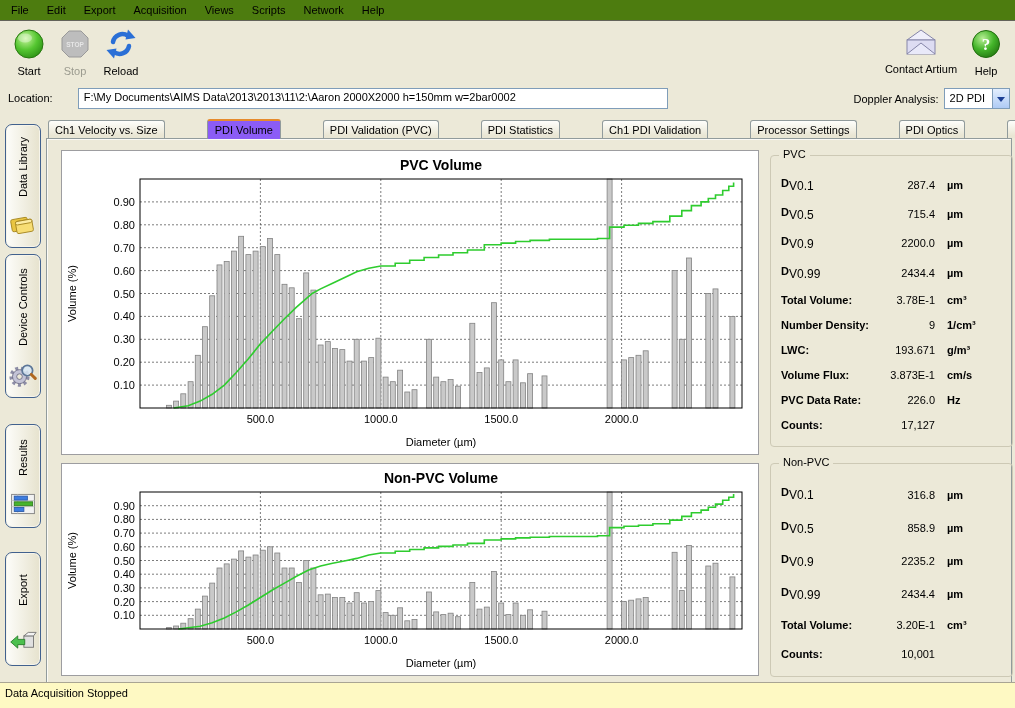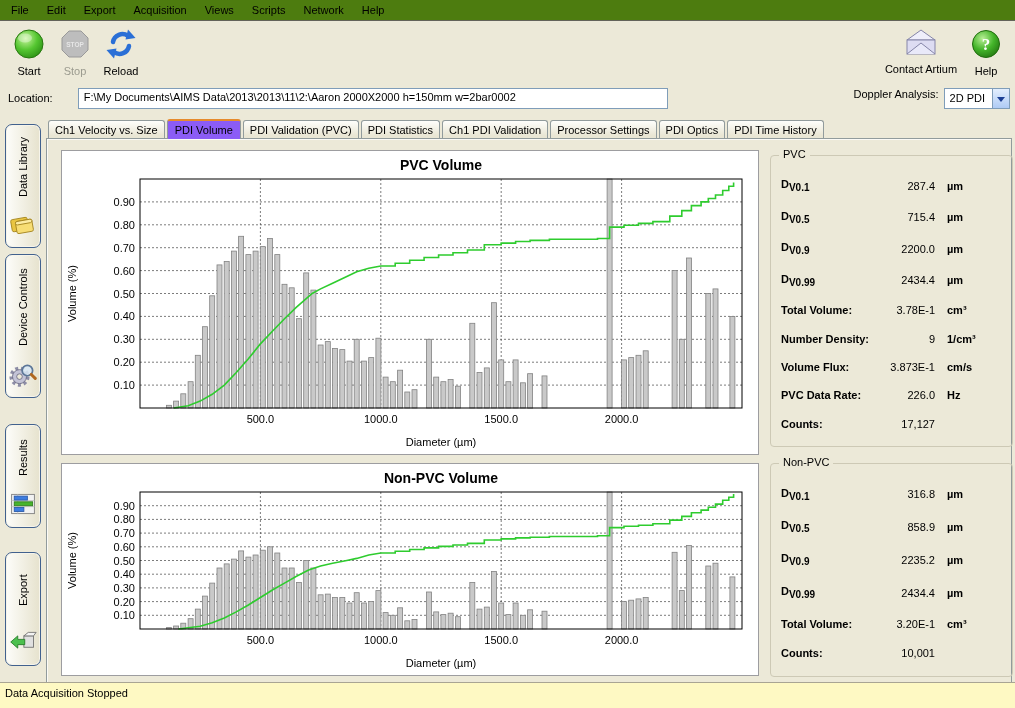--- a/index.html
+++ b/index.html
@@ -11,49 +11,49 @@
   .toolbar{height:60px;position:relative;}
   .tool-group{position:absolute;left:6px;top:2px;display:flex;}
   .tool-btn{width:46px;display:flex;flex-direction:column;align-items:center;padding-top:4px;}
   .tool-btn .lbl{margin-top:2px;}
   .tool-btn.disabled .lbl{color:#9b9b8f;}
   .tool-right{position:absolute;right:6px;top:2px;display:flex;align-items:flex-start;}
   .tool-btn.wide{width:84px;text-align:right;}
   
   .loc-row{height:34px;display:flex;align-items:center;padding-left:8px;position:relative;}
   .loc-field{width:578px;height:15px;background:#fff;border:1px solid #7f9db9;padding:2px 5px;margin-left:25px;white-space:nowrap;overflow:hidden;}
-  .doppler{position:absolute;right:5px;top:7px;display:flex;align-items:flex-start;gap:5px;}
+  .doppler{position:absolute;right:5px;top:7px;display:flex;align-items:center;gap:5px;}
   .combo{display:flex;border:1px solid #7f9db9;background:#fff;height:19px;align-items:stretch;}
   .combo-text{padding:3px 7px 0 5px;}
   .combo-btn{width:16px;background:linear-gradient(#e3eefd,#aecbf5);border-left:1px solid #7f9db9;display:flex;align-items:center;justify-content:center;}
   .combo-arrow{width:0;height:0;border:4px solid transparent;border-top:5px solid #1c3f94;margin-top:5px;}
   
   .main{position:absolute;top:114px;left:0;right:0;bottom:22px;}
   .side{position:absolute;left:0;top:0;width:46px;bottom:0;}
   .side-btn{position:absolute;left:5px;width:34px;border:1px solid #41618e;border-radius:7px;background:linear-gradient(90deg,#fdfdfa,#e6e2cd);box-shadow:inset 0 0 0 1px #f6f4ea;display:flex;flex-direction:column;align-items:center;cursor:pointer;}
   .vtext{flex:1;display:flex;align-items:center;justify-content:center;writing-mode:vertical-rl;transform:rotate(180deg);font-size:11px;padding:4px 0;}
   .side-icon{margin-bottom:7px;}
   .content{position:absolute;left:46px;top:2px;right:3px;bottom:0;}
-  .tabstrip{display:flex;align-items:flex-end;height:22px;padding-left:2px;position:relative;z-index:3;}
+  .tabstrip{display:flex;align-items:flex-end;height:22px;padding-left:2px;position:relative;z-index:3;gap:40px;}
   .tab{border:1px solid #919b9c;border-bottom:none;border-radius:3px 3px 0 0;padding:3px 6px 2px;margin-right:2px;background:linear-gradient(#fefefb,#e9e6d4 85%);white-space:nowrap;cursor:pointer;}
   .tab.active{background:#8b5cf6;border-top:2px solid #e68b2c;padding:3px 7px 3px;margin-bottom:-1px;}
   .page{position:absolute;top:22px;left:0;right:0;bottom:0;border:1px solid #919b9c;background:#ece9d8;box-shadow:inset 1px 1px 0 #fbfaf6;}
   
   .chart-panel{position:absolute;background:#fff;border:1px solid #9d9da0;}
   #pvc-panel{left:14px;top:11px;width:696px;height:303px;}
   #npvc-panel{left:14px;top:324px;width:696px;height:211px;}
   
   .groupbox{position:absolute;border:1px solid #cdc9b5;border-radius:4px;}
   .gb-title{position:absolute;top:-8px;left:8px;background:#ece9d8;padding:0 4px;}
   #pvc-box{left:723px;top:16px;width:241px;height:290px;}
   #npvc-box{left:723px;top:324px;width:241px;height:212px;}
   .stat-rows{position:absolute;top:14px;left:0;right:0;bottom:8px;display:flex;flex-direction:column;justify-content:space-around;}
   .stat-row{display:grid;grid-template-columns:98px 68px auto;padding:0 10px;align-items:center;}
   .stat-label{font-weight:bold;white-space:nowrap;}
-  .stat-label sub{font-size:10px;font-weight:bold;}
+  .stat-label sub{font-size:12px;font-weight:normal;}
   .stat-value{text-align:right;padding-right:12px;white-space:nowrap;}
   .stat-unit{font-weight:bold;white-space:nowrap;}
   
   .statusbar{position:absolute;left:0;right:0;bottom:0;height:21px;border-top:1px solid #a9a593;background:#fef9c3;padding:4px 0 0 5px;}
 </style>
 </head>
 <body>
 
 <div class="menubar">
   <span class="menu-item">File</span>
@@ -433,20 +433,25 @@
             <span class="stat-label"><span>Total Volume:</span></span>
             <span class="stat-value">3.78E-1</span>
               <span class="stat-unit">cm³</span>
           </div>
           <div class="stat-row">
             <span class="stat-label"><span>Number Density:</span></span>
             <span class="stat-value">9</span>
               <span class="stat-unit">1/cm³</span>
           </div>
           <div class="stat-row">
+            <span class="stat-label"><span>LWC:</span></span>
+            <span class="stat-value">193.671</span>
+              <span class="stat-unit">g/m³</span>
+          </div>
+          <div class="stat-row">
             <span class="stat-label"><span>Volume Flux:</span></span>
             <span class="stat-value">3.873E-1</span>
               <span class="stat-unit">cm/s</span>
           </div>
           <div class="stat-row">
             <span class="stat-label"><span>PVC Data Rate:</span></span>
             <span class="stat-value">226.0</span>
               <span class="stat-unit">Hz</span>
           </div>
           <div class="stat-row">

